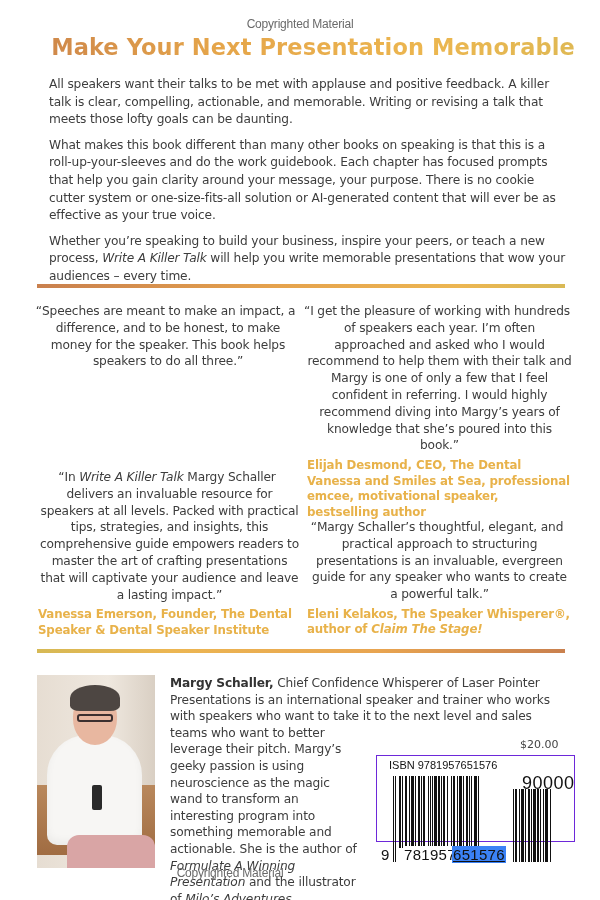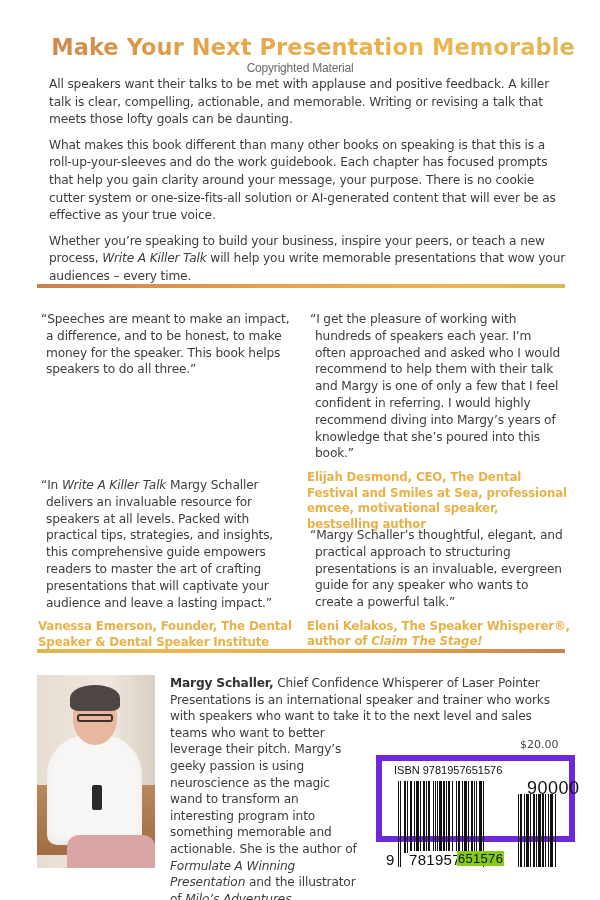--- a/index.html
+++ b/index.html
@@ -1,32 +1,32 @@
 <!DOCTYPE html>
 <html><head>
 <meta charset="utf-8">
 <style>
   html, body { margin: 0; padding: 0; background: #ffffff; }
   body { width: 600px; height: 900px; position: relative; overflow: hidden;
          font-family: "DejaVu Sans", sans-serif; color: #3a3a3a; }
   .watermark { position: absolute; left: 0; width: 600px; text-align: center;
-               font-family: "Liberation Sans", sans-serif; font-size: 12px; color: #6a6a6a; letter-spacing: -0.2px; margin-top: 44px; }
+               font-family: "Liberation Sans", sans-serif; font-size: 12px; color: #6a6a6a; letter-spacing: -0.2px; }
   .wm-top { top: 17px; }
   .wm-bottom { top: 866px; left: 80px; width: 300px; }
   .title { position: absolute; top: 34px; left: 0; width: 600px; text-align: center;
            font-family: "DejaVu Sans", sans-serif; font-weight: bold; font-size: 22.5px; letter-spacing: 0.1px;
            background: linear-gradient(90deg, #c9804a 0%, #e5a54a 35%, #ecb64f 70%, #dcb955 100%);
            -webkit-background-clip: text; background-clip: text; color: transparent; }
   .intro { position: absolute; left: 37px; top: 76px; width: 530px; font-size: 12.2px; line-height: 17.6px; color: #3d3d3d; letter-spacing: -0.15px; }
   .intro p { margin: 0 0 8px 12px; }
   .divider { position: absolute; left: 37px; width: 528px; height: 4px; }
   .div1 { top: 284px; background: linear-gradient(90deg, #c9804e 0%, #e5a24d 45%, #ecb652 80%, #d9b955 100%); }
   .div2 { top: 649px; background: linear-gradient(90deg, #d6b955 0%, #ecb652 25%, #e8a450 65%, #c9804e 100%); }
   .quote { position: absolute; font-size: 12.2px; line-height: 16.8px; color: #3d3d3d; letter-spacing: -0.15px; }
-  .quote .qtext { margin: 8px; text-indent: -5px; padding-left: 5px; }
+  .quote .qtext { margin: 0; text-indent: -5px; padding-left: 5px; text-align: center; }
   .quote .attr { margin: 4px 0 0 5px; font-weight: bold; color: #e8b24a; line-height: 15.5px; font-size: 11.8px; }
   .q1 { left: 33px; top: 303px; width: 265px; }
   .q2 { left: 302px; top: 303px; width: 270px; }
   .q3 { left: 33px; top: 469px; width: 268px; }
   .q4 { left: 302px; top: 519px; width: 270px; }
   em { font-style: italic; }
   .photo { position: absolute; left: 37px; top: 675px; width: 118px; height: 193px; overflow: hidden;
            background: linear-gradient(90deg, #e6ddd2 0%, #efe8df 60%, #d9cfc3 100%); }
   .photo .chair { position: absolute; left: 0; top: 110px; width: 118px; height: 70px;
                   background: linear-gradient(180deg, #b9885c, #a06c42); }
@@ -35,28 +35,28 @@
                   border-radius: 40px 40px 10px 10px; box-shadow: inset 0 -4px 8px rgba(0,0,0,0.05); }
   .photo .top-dark { position: absolute; left: 55px; top: 110px; width: 10px; height: 25px; background: #2a2a2a; border-radius: 2px; }
   .photo .head { position: absolute; left: 36px; top: 18px; width: 44px; height: 52px; background: #e8b7a0; border-radius: 45% 45% 50% 50%; }
   .photo .hair { position: absolute; left: 33px; top: 10px; width: 50px; height: 26px; background: #4d4642; border-radius: 50% 50% 20% 20%; }
   .photo .glasses { position: absolute; left: 40px; top: 39px; width: 36px; height: 8px; border: 2px solid #3c2f2f; border-radius: 3px; box-sizing: border-box; }
   .bio { position: absolute; left: 170px; top: 675px; width: 400px; font-size: 12.2px; line-height: 16.6px; color: #3d3d3d; letter-spacing: -0.15px; }
   .bio .line { white-space: nowrap; }
   .bio .narrow { width: 195px; }
   .bio b { color: #333; }
   .price { position: absolute; left: 520px; top: 738px; font-size: 11px; color: #444; font-family: "DejaVu Sans", sans-serif; }
-  .barcode-box { position: absolute; left: 376px; top: 755px; width: 199px; height: 87px; border: 6px solid #6d28d9; background: #fff; box-sizing: border-box; padding-left: 40px; }
+  .barcode-box { position: absolute; left: 376px; top: 755px; width: 199px; height: 87px; border: 1px solid #6d28d9; background: #fff; box-sizing: border-box; padding-left: 40px; }
   .isbn-label { position: absolute; left: 12px; top: 3px; font-family: "Liberation Sans", sans-serif; font-size: 11px; color: #111; }
   .addon-num { position: absolute; left: 145px; top: 17px; font-family: "Liberation Sans", sans-serif; font-size: 18px; color: #111; letter-spacing: 0.5px; }
   .bars-main { position: absolute; left: 16px; top: 20px; width: 104px; height: 86px; }
   .bars-addon { position: absolute; left: 136px; top: 33px; width: 56px; height: 73px; }
   .digit-first { position: absolute; left: 4px; top: 90px; font-family: "Liberation Sans", sans-serif; font-size: 15px; color: #111; }
   .digits-a { position: absolute; left: 26px; top: 90px; font-family: "Liberation Sans", sans-serif; font-size: 15px; color: #111; background:#fff; padding: 0 1px; letter-spacing: 0.3px; }
-  .digits-b { position: absolute; left: 75px; top: 90px; font-family: "Liberation Sans", sans-serif; font-size: 13px; color: #111; background:#84cc16; padding: 0 1px; letter-spacing: 0.3px; }
+  .digits-b { position: absolute; left: 75px; top: 90px; font-family: "Liberation Sans", sans-serif; font-size: 15px; color: #111; background:#3b82f6; padding: 0 1px; letter-spacing: 0.3px; text-decoration: underline; }
 </style>
 </head>
 <body>
 
 <div class="watermark wm-top">Copyrighted Material</div>
 
 <h1 class="title" style="margin:0;padding-left:13px;">Make Your Next Presentation Memorable</h1>
 
 <div class="intro">
   <p>All speakers want their talks to be met with applause and positive feedback. A killer talk is clear, compelling, actionable, and memorable. Writing or revising a talk that meets those lofty goals can be daunting.</p>
@@ -65,21 +65,21 @@
 </div>
 
 <div class="divider div1"></div>
 
 <div class="quote q1">
   <p class="qtext">“Speeches are meant to make an impact, a difference, and to be honest, to make money for the speaker. This book helps speakers to do all three.”</p>
 </div>
 
 <div class="quote q2">
   <p class="qtext">“I get the pleasure of working with hundreds of speakers each year. I’m often approached and asked who I would recommend to help them with their talk and Margy is one of only a few that I feel confident in referring. I would highly recommend diving into Margy’s years of knowledge that she’s poured into this book.”</p>
-  <p class="attr">Elijah Desmond, CEO, The Dental Festival and Smiles at Sea, professional emcee, motivational speaker, bestselling author</p>
+  <p class="attr">Elijah Desmond, CEO, The Dental Vanessa and Smiles at Sea, professional emcee, motivational speaker, bestselling author</p>
 </div>
 
 <div class="quote q3">
   <p class="qtext"><span>“In </span><em>Write A Killer Talk</em><span> Margy Schaller delivers an invaluable resource for speakers at all levels. Packed with practical tips, strategies, and insights, this comprehensive guide empowers readers to master the art of crafting presentations that will captivate your audience and leave a lasting impact.”</span></p>
   <p class="attr">Vanessa Emerson, Founder, The Dental Speaker &amp; Dental Speaker Institute</p>
 </div>
 
 <div class="quote q4">
   <p class="qtext">“Margy Schaller’s thoughtful, elegant, and practical approach to structuring presentations is an invaluable, evergreen guide for any speaker who wants to create a powerful talk.”</p>
   <p class="attr"><span>Eleni Kelakos, The Speaker Whisperer®, author of </span><em>Claim The Stage!</em></p>

